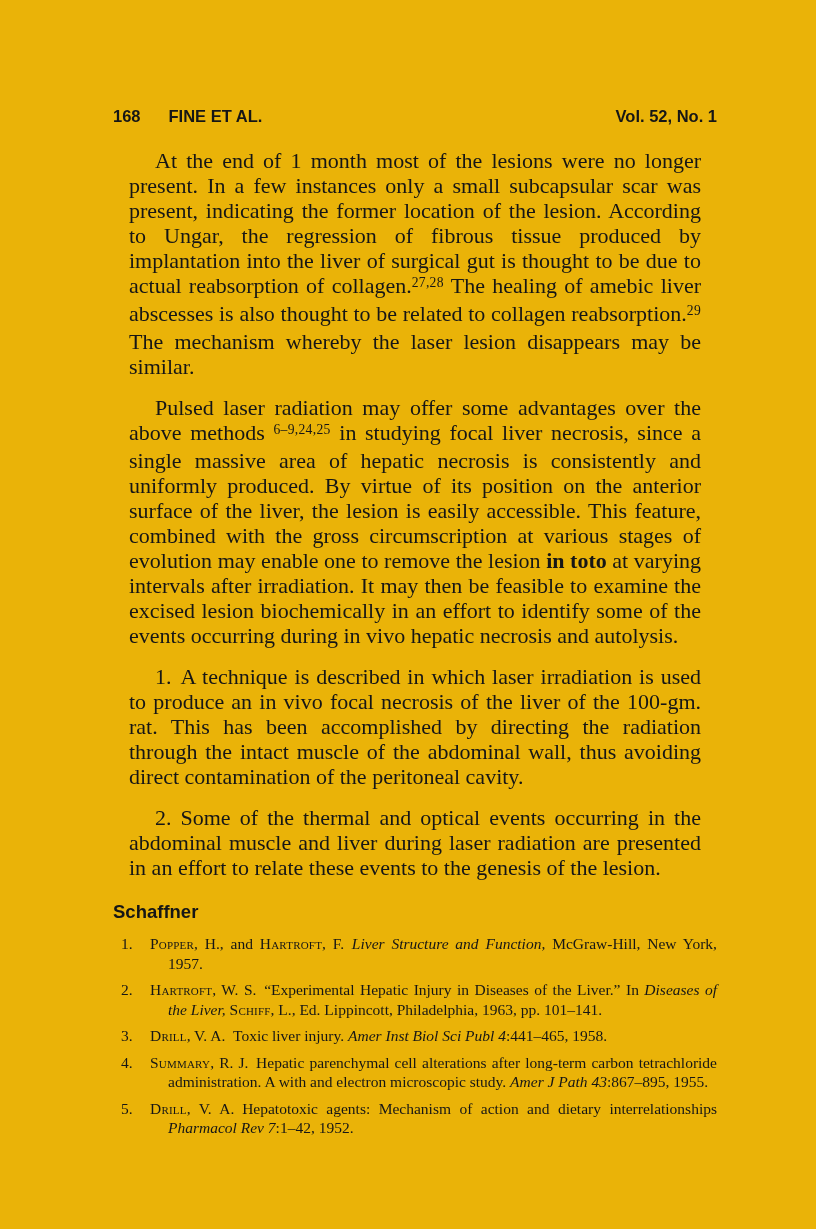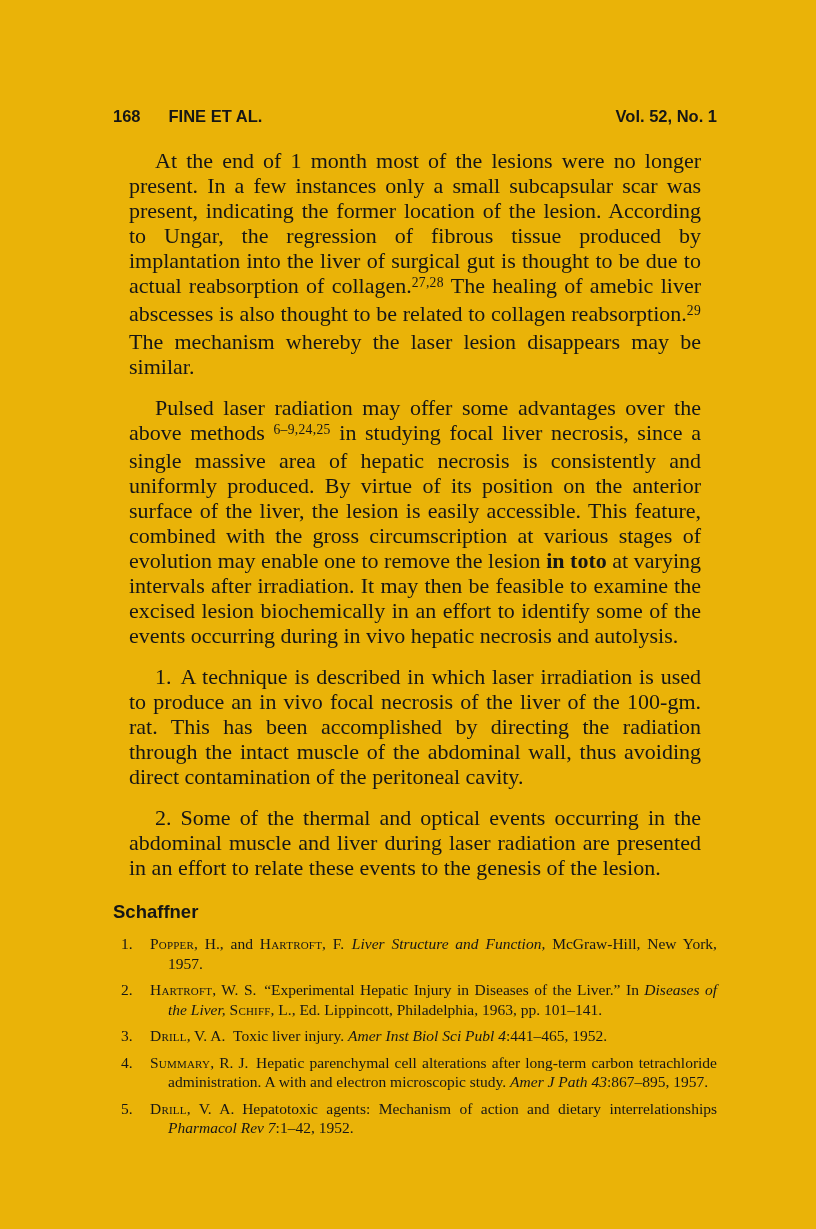--- a/index.html
+++ b/index.html
@@ -116,25 +116,25 @@
     <div class="ref">
       <span class="ref-num">1.</span>
       <span class="ref-text"><span class="run-sc">Popper</span><span class="run-n">, H., and </span><span class="run-sc">Hartroft</span><span class="run-n">, F. </span><span class="run-i">Liver Structure and Function,</span><span class="run-n"> McGraw-Hill, New York, 1957.</span></span>
     </div>
     <div class="ref">
       <span class="ref-num">2.</span>
       <span class="ref-text"><span class="run-sc">Hartroft</span><span class="run-n">, W. S. “Experimental Hepatic Injury in Diseases of the Liver.” In </span><span class="run-i">Diseases of the Liver,</span><span class="run-n"> </span><span class="run-sc">Schiff</span><span class="run-n">, L., Ed. Lippincott, Philadelphia, 1963, pp. 101–141.</span></span>
     </div>
     <div class="ref">
       <span class="ref-num">3.</span>
-      <span class="ref-text"><span class="run-sc">Drill</span><span class="run-n">, V. A. Toxic liver injury. </span><span class="run-i">Amer Inst Biol Sci Publ 4</span><span class="run-n">:441–465, 1952.</span></span>
+      <span class="ref-text"><span class="run-sc">Drill</span><span class="run-n">, V. A. Toxic liver injury. </span><span class="run-i">Amer Inst Biol Sci Publ 4</span><span class="run-n">:441–465, 1958.</span></span>
     </div>
     <div class="ref">
       <span class="ref-num">4.</span>
-      <span class="ref-text"><span class="run-sc">Summary</span><span class="run-n">, R. J. Hepatic parenchymal cell alterations after long-term carbon tetrachloride administration. A with and electron microscopic study. </span><span class="run-i">Amer J Path 43</span><span class="run-n">:867–895, 1957.</span></span>
+      <span class="ref-text"><span class="run-sc">Summary</span><span class="run-n">, R. J. Hepatic parenchymal cell alterations after long-term carbon tetrachloride administration. A with and electron microscopic study. </span><span class="run-i">Amer J Path 43</span><span class="run-n">:867–895, 1955.</span></span>
     </div>
     <div class="ref">
       <span class="ref-num">5.</span>
       <span class="ref-text"><span class="run-sc">Drill</span><span class="run-n">, V. A. Hepatotoxic agents: Mechanism of action and dietary interrelationships </span><span class="run-i">Pharmacol Rev 7</span><span class="run-n">:1–42, 1952.</span></span>
     </div>
   </div>
 
 </div>
 
 </body></html>

